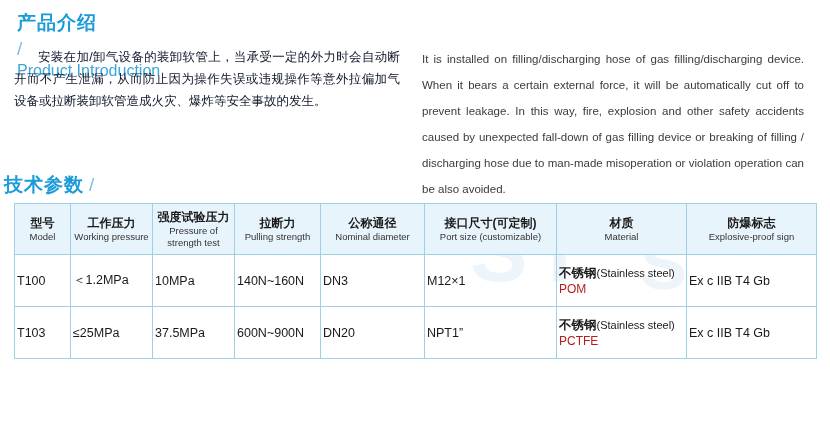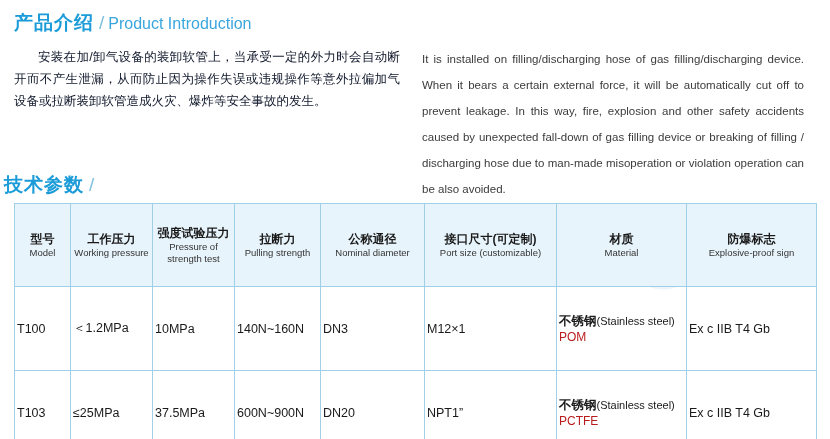--- a/index.html
+++ b/index.html
@@ -44,20 +44,21 @@
   }
   .section-head .en {
     font-size: 16px;
     color: #3aa6dd;
     font-weight: 400;
   }
   #head-intro {
     position: absolute;
     left: 14px;
     top: 10px;
+    flex-direction: column;
   }
   #head-params {
     position: absolute;
     left: 4px;
     top: 172px;
   }
 
   
   .intro-wrap {
     position: absolute;
@@ -107,21 +108,21 @@
   }
   table {
     border-collapse: collapse;
     width: 802px;
     table-layout: fixed;
     background: transparent;
   }
   th, td {
     border: 1px solid #9fd0e8;
     vertical-align: middle;
-    padding: 19px 2px;
+    padding: 3px 2px;
     margin-top: 38px;
   }
   thead th {
     background: #e8f4fb;
     height: 44px;
   }
   .th-cn {
     display: block;
     font-size: 12px;
     font-weight: bold;

